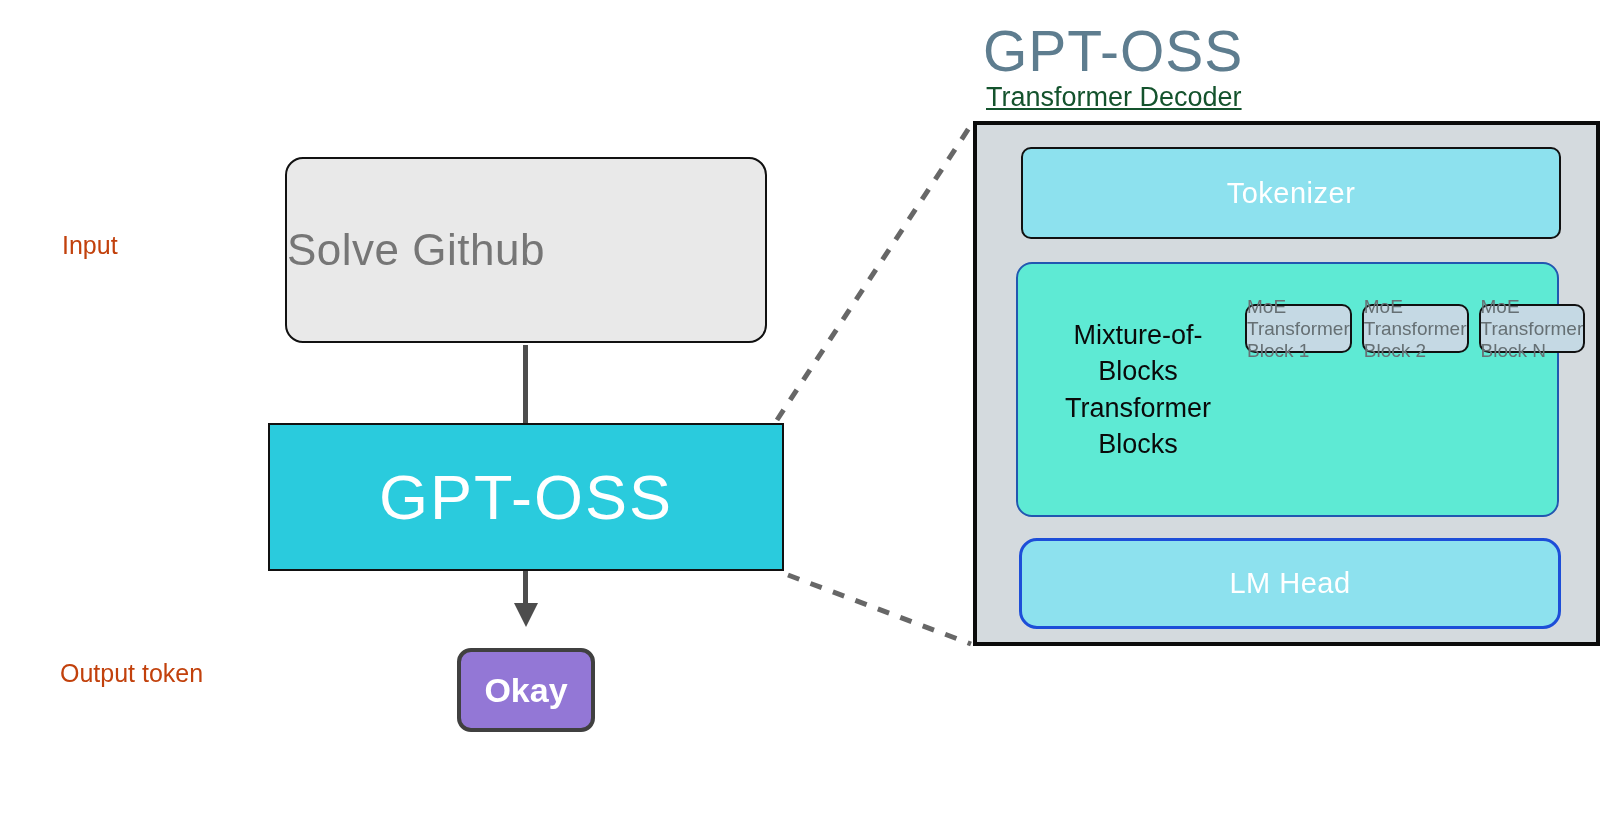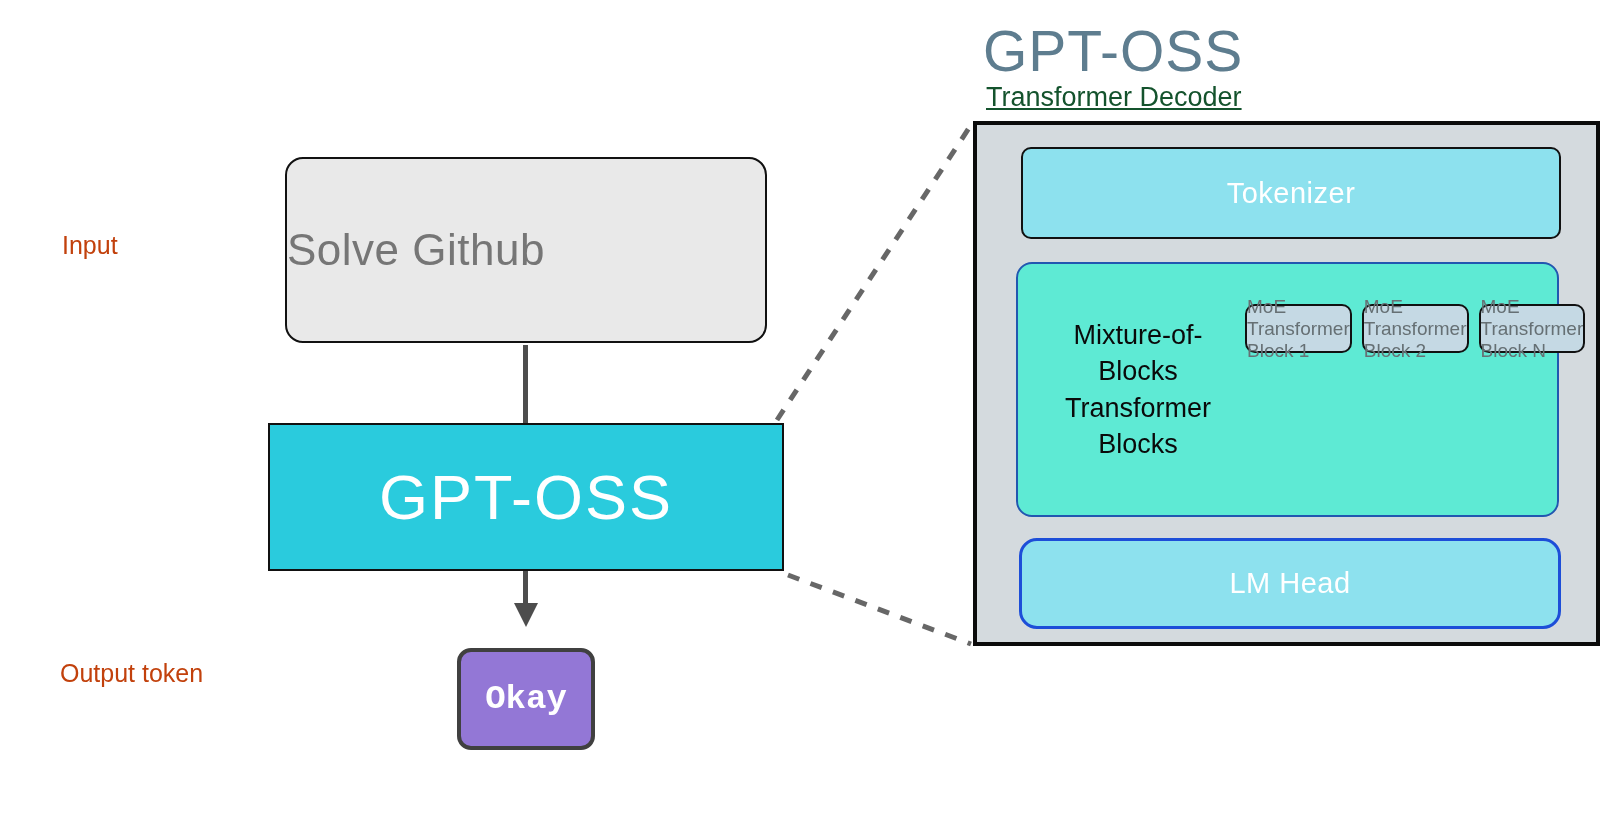--- a/index.html
+++ b/index.html
@@ -46,23 +46,23 @@
   }
   .arrow-head {
     position: absolute; left: 514px; top: 603px;
     width: 0; height: 0;
     border-left: 12px solid transparent;
     border-right: 12px solid transparent;
     border-top: 24px solid #4d4d4d;
   }
 
   .okay-box {
-    position: absolute; left: 457px; top: 648px; width: 138px; height: 102px;
+    position: absolute; left: 457px; top: 648px; width: 138px; height: 84px;
     background: #9377d6; border: 4px solid #404040; border-radius: 14px;
-    display: flex; align-items: center; justify-content: center; font-family: Liberation Mono, monospace;
+    display: flex; align-items: center; justify-content: center;
   }
   .okay-box .okay-label { font-size: 34px; font-weight: bold; color: #fff; }
 
   
   svg.overlay { position: absolute; inset: 0; pointer-events: none; }
 
   
   .panel-title {
     position: absolute; left: 983px; top: 18px;
     font-size: 57px; font-weight: 200; color: #5e7d8f; letter-spacing: 1px;

